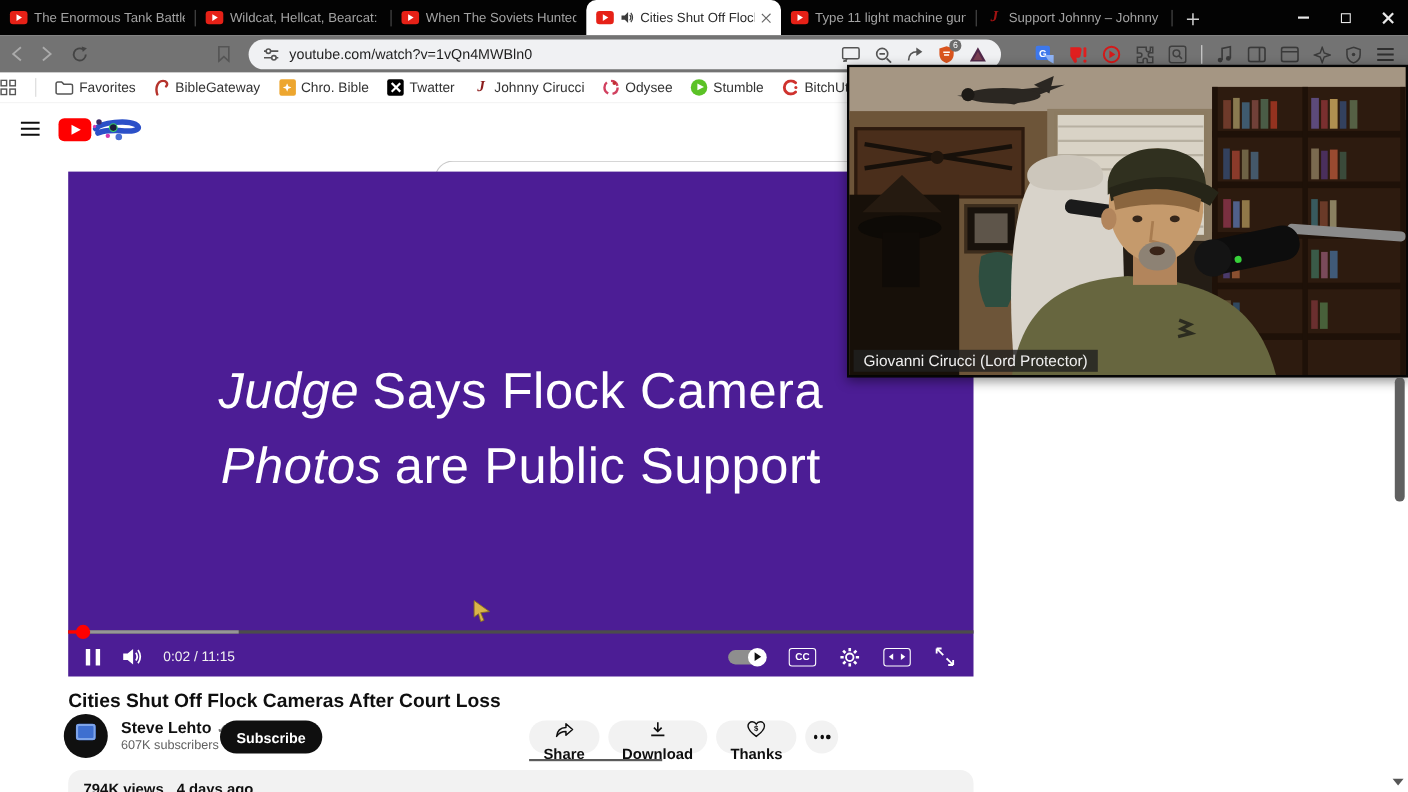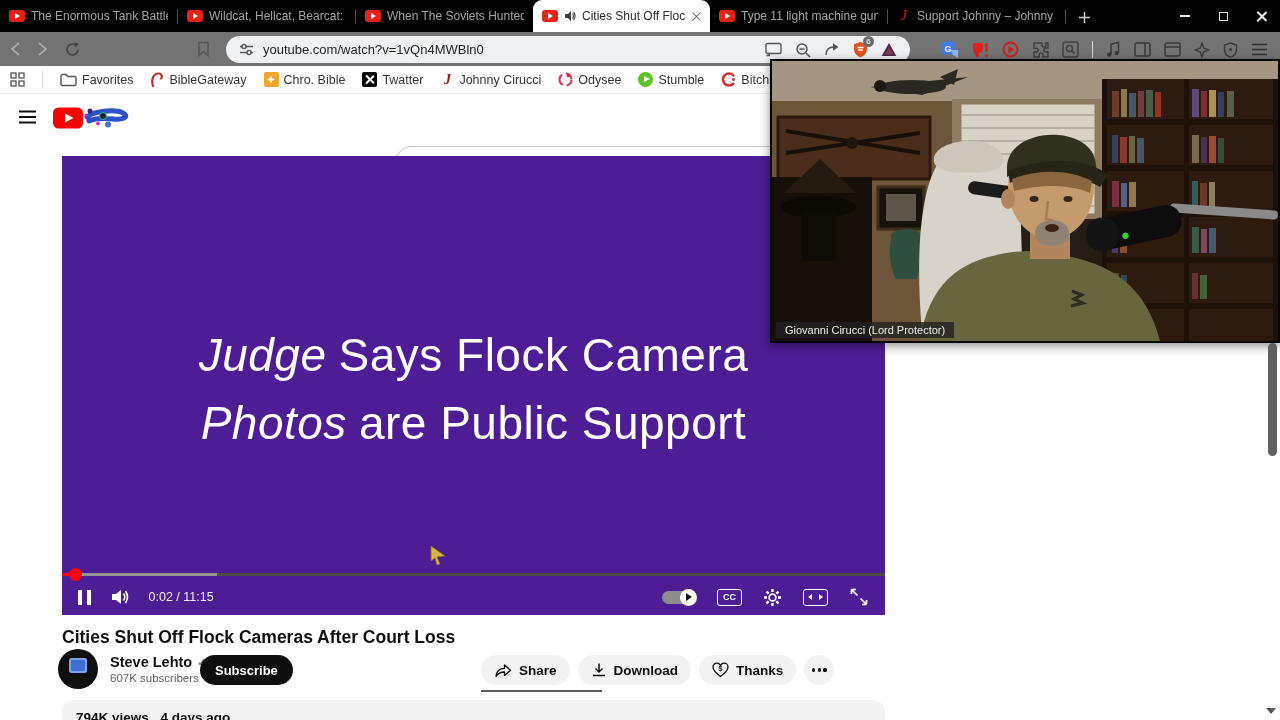--- a/index.html
+++ b/index.html
@@ -33,21 +33,21 @@
   #toolbar { position:absolute; left:0; top:32px; width:1280px; height:34px; background:#737373; }
   .navicons { position:absolute; left:10px; top:0; height:34px; display:flex; align-items:center; gap:16px; }
   #urlpill { position:absolute; left:226px; top:4px; width:684px; height:27px; background:#f0f1f3; border-radius:14px; display:flex; align-items:center; padding:0 13px; }
   #urltext { font-size:13px; color:#1f1f1f; margin-left:9px; flex:1; }
   .pill-icons { display:flex; align-items:center; gap:13px; }
   .badge { position:absolute; right:-6px; top:-5px; background:#6b6b6b; color:#fff; font-size:8px; border-radius:50%; width:11px; height:11px; line-height:11px; text-align:center; }
   #extrow { position:absolute; right:12px; top:4px; height:27px; display:flex; align-items:center; gap:13px; }
   .vdiv { width:1px; height:17px; background:#d9d9d9; }
 
   
-  #bookmarks { position:absolute; left:0; top:66px; width:1280px; height:28px; background:#fff; border-bottom:1px solid #efefef; display:flex; align-items:center; padding-left:10px; gap:17px; }
+  #bookmarks { position:absolute; left:0; top:66px; width:1280px; height:28px; background:#fff; border-bottom:1px solid #efefef; display:flex; align-items:center; gap:17px; }
   .bm { display:flex; align-items:center; gap:5px; font-size:12.5px; color:#333; }
   .sq-ic { width:15px; height:15px; border-radius:2px; flex:none; position:relative; }
   .x-ic { background:#000; }
   .x-ic::before,.x-ic::after { content:""; position:absolute; left:6.7px; top:2px; width:1.8px; height:11px; background:#fff; }
   .x-ic::before { transform:rotate(45deg); } .x-ic::after { transform:rotate(-45deg); }
   .stumble-ic { width:15px; height:15px; border-radius:50%; background:#5bc226; position:relative; }
   .stumble-ic::after { content:""; position:absolute; left:5.6px; top:3.8px; border-left:6px solid #fff; border-top:3.7px solid transparent; border-bottom:3.7px solid transparent; }
   .chro-ic { background:#eda62f; }
   .chro-ic::after { content:""; position:absolute; left:3.5px; top:3.5px; width:8px; height:8px; background:#fff;
       clip-path:polygon(50% 0,63% 35%,100% 50%,63% 65%,50% 100%,37% 65%,0 50%,37% 35%); }
@@ -87,30 +87,30 @@
   #avatar::after { content:""; position:absolute; left:11px; top:9px; width:18px; height:15px; background:#3e6fd0; border-radius:3px; box-shadow:inset 0 0 0 2px #7ea4e8; }
   #chmeta { margin-left:12px; }
   #chname { font-size:14.5px; font-weight:bold; color:#0f0f0f; display:flex; align-items:center; gap:5px; }
   #chsubs { font-size:11.5px; color:#606060; margin-top:2px; }
   .check { color:#7b7b7b; font-size:11px; }
   #subscribe { position:absolute; left:200px; top:655px; height:30px; background:#0f0f0f; color:#fff; border-radius:15px; font-size:13px; font-weight:bold; display:flex; align-items:center; padding:0 15px; }
   #actions { position:absolute; left:481px; top:655px; height:30px; display:flex; gap:8px; }
   .apill { background:#f2f2f2; border-radius:15px; display:flex; align-items:center; font-size:13.5px; font-weight:bold; color:#0f0f0f; }
   .seg { display:flex; align-items:center; gap:7px; padding:0 12px; }
   .segdiv { width:1px; height:18px; background:#d4d4d4; }
-  .apill.btn { padding:0 13px; gap:7px; }
+  .apill.btn { padding:0 13px; gap:7px;flex-direction:column; }
   #ryd-underline { position:absolute; left:481px; top:690px; width:121px; height:2px; background:#5b5b5b; }
   #morebtn { width:30px; height:30px; border-radius:50%; background:#f2f2f2; display:flex; align-items:center; justify-content:center; gap:2.5px; }
   #morebtn i { width:3.2px; height:3.2px; border-radius:50%; background:#0f0f0f; }
   #descbox { position:absolute; left:62px; top:700px; width:823px; height:70px; background:#f2f2f2; border-radius:12px; padding:10px 14px; font-size:13.5px; font-weight:bold; color:#101010; }
   #descbox span { margin-right:8px; }
 
   
   #pip { position:absolute; left:770px; top:59px; width:510px; height:284px; background:#000; border:2px solid #060606; box-shadow:0 3px 10px rgba(0,0,0,.45); }
-  #piplabel { position:absolute; left:4px; bottom:3px; background:rgba(32,32,32,.8); color:#efefef; font-size:11px; padding:2px 9px; }
+  #piplabel { position:absolute; left:4px; bottom:3px; background:rgba(32,32,32,.8); color:#efefef; font-size:14px; padding:2px 9px; }
 
   
   #scrollthumb { position:absolute; right:3px; top:343px; width:9px; height:113px; background:#606060; border-radius:5px; }
   #scrolldown { position:absolute; right:4px; top:708px; width:0; height:0; border-left:5px solid transparent; border-right:5px solid transparent; border-top:6px solid #565656; }
 
   
   #cursor { position:absolute; left:365px; top:388px; }
 </style>
 </head>
 <body>

